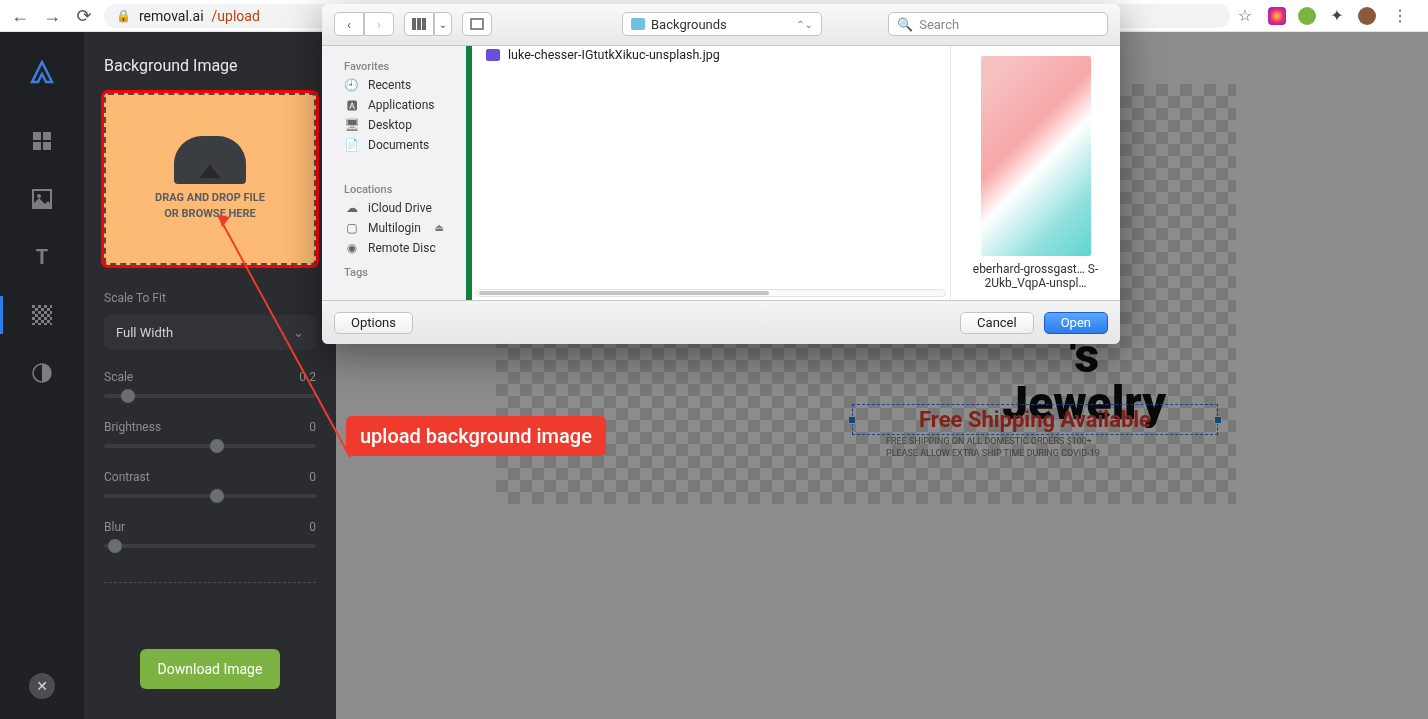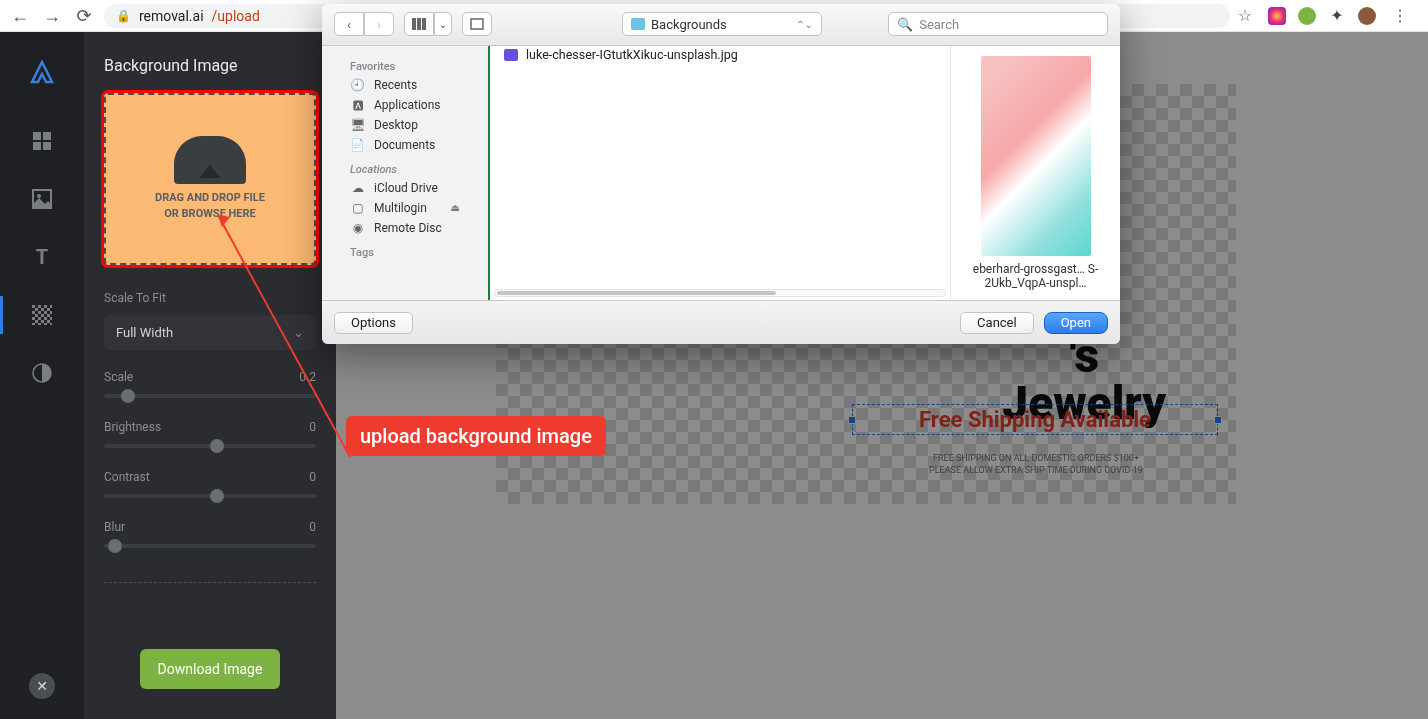--- a/index.html
+++ b/index.html
@@ -47,53 +47,53 @@
    linear-gradient(-45deg,#ddd 25%,transparent 25%),
    linear-gradient(45deg,transparent 75%,#ddd 75%),
    linear-gradient(-45deg,transparent 75%,#ddd 75%);
   background-size:24px 24px;
   background-position:0 0,0 12px,12px -12px,-12px 0; }
 .banner-text{ position:absolute; top:200px; right:70px; text-align:center; font-family:Arial Black,sans-serif;}
 .banner-big{ font-size:48px; font-weight:900; color:#111; line-height:1;}
 .ship-wrap{ position:absolute; top:320px; right:18px; width:366px; border:1px dashed #2b7de9; padding:2px;}
 .ship{ color:#ef3b2d; font-weight:700; font-size:22px; text-align:center;}
 .handle{ width:8px;height:8px;background:#2b7de9;border:1px solid #fff;position:absolute; border-radius:1px;}
-.fine{ position:absolute; top:369px; right:50px; width:300px; font-size:9px; color:#777; text-align:center; line-height:1.3;}
+.fine{ position:absolute; top:352px; right:50px; width:300px; font-size:9px; color:#777; text-align:left; line-height:1.3;}
 .model-img{position:absolute;left:10px;top:0;width:420px;height:420px;background:radial-gradient(ellipse 200px 280px at 50% 20%,#efd7c3 0%,#d9b896 30%,transparent 55%);}
 
 
 .finder{ position:absolute; top:4px; left:322px; width:798px; height:340px; background:#ececec; border-radius:6px; box-shadow:0 12px 40px rgba(0,0,0,0.4); display:flex; flex-direction:column; z-index:20; overflow:hidden; font-size:13px;}
 .finder-toolbar{ height:42px; background:linear-gradient(#f9f9f9,#e8e8e8); border-bottom:1px solid #c8c8c8; display:flex; align-items:center; padding:0 12px; gap:10px;}
 .tb-group{display:flex;}
 .tb-btn{ width:30px;height:24px;background:#fff;border:1px solid #c4c4c4;display:flex;align-items:center;justify-content:center;color:#555;cursor:pointer;}
 .tb-btn:first-child{border-radius:5px 0 0 5px;}
 .tb-btn:last-child{border-radius:0 5px 5px 0;}
 .tb-btn.single{border-radius:5px;}
 .loc-dd{ margin-left:120px; width:200px;height:24px;background:#fff;border:1px solid #c4c4c4;border-radius:5px;display:flex;align-items:center;padding:0 8px;gap:6px;color:#333;}
 .folder-color{width:14px;height:12px;background:#6ec1e4;border-radius:2px;}
 .search{ margin-left:auto; width:220px;height:24px;background:#fff;border:1px solid #c4c4c4;border-radius:5px;display:flex;align-items:center;padding:0 8px;gap:6px;color:#888;}
 .finder-body{ flex:1; display:flex; background:#fff;}
-.finder-sidebar{ width:168px; background:#f2f1f3; border-right:2px solid #15803d; padding:10px 14px; font-size:12px; overflow:hidden;}
+.finder-sidebar{ width:150px; background:#f2f1f3; border-right:6px solid #15803d; padding:10px 8px; font-size:12px; overflow:hidden;}
 .fs-head{ color:#888; font-size:11px; padding:4px 14px 2px; font-weight:500;}
 .fs-item{ display:flex;align-items:center; gap:8px; padding:3px 14px; color:#333; cursor:pointer;}
 .fs-icon{width:16px;height:14px;display:flex;align-items:center;justify-content:center;color:#666;}
 .file-col{ flex:1; position:relative; }
 .file-list{ position:absolute; inset:0 8px 0 0;}
 .file-row{ height:18px;display:flex;align-items:center;padding:0 14px;gap:8px;color:#222;font-size:12.5px;cursor:pointer;}
 .file-row.sel{ background:#0a60ff; color:#fff;}
 .thumb-ic{ width:14px;height:12px;border-radius:2px;}
 .hscroll{position:absolute;left:0;right:0;bottom:0;height:14px;display:flex;align-items:center;padding:0 4px;}
 .hscroll-track{flex:1;height:8px;background:#fafafa;border:1px solid #e4e4e4;border-radius:4px;position:relative;}
 .hscroll-thumb{position:absolute;left:2px;top:1px;height:4px;width:62%;background:#c4c4c4;border-radius:3px;}
 .preview-pane{ width:170px; border-left:1px solid #e6e6e6; padding:10px; display:flex; flex-direction:column; align-items:center; gap:6px;}
 .preview-img{ width:110px;height:200px; background:linear-gradient(135deg,#f5c1c1 10%,#f8a7a7 40%,#fff 55%,#8fe0dd 80%,#5fd6d0 100%); border-radius:2px;}
 .preview-name{ font-size:12px; color:#333; text-align:center; line-height:1.2;}
 .finder-footer{ height:44px; background:linear-gradient(#f4f4f4,#e6e6e6); border-top:1px solid #c8c8c8; display:flex; align-items:center; padding:0 12px; gap:10px;}
 .mac-btn{ height:22px; padding:0 16px; border-radius:5px; border:1px solid #c4c4c4; background:linear-gradient(#fff,#efefef); font-size:13px; color:#222; cursor:pointer;}
-.mac-btn.primary{ background:linear-gradient(#5aa7ff,#2b7de9); border-color:#1a5fc4; color:#fff;border-radius:8px;}
+.mac-btn.primary{ background:linear-gradient(#5aa7ff,#2b7de9); border-color:#1a5fc4; color:#fff;}
 .ff-spacer{flex:1;}
 
 
 .annot{ position:absolute; z-index:30;}
 .annot-label{ position:absolute; top:416px; left:346px; background:#ef3b2d; color:#fff; font-size:20px; font-weight:500; padding:8px 14px; border-radius:6px; white-space:nowrap; z-index:30;}
 .annot svg{position:absolute; top:175px; left:210px; width:160px; height:270px; overflow:visible;}
 
 .eject{font-size:10px;color:#777;margin-left:auto;}
 </style>
 </head>
@@ -292,21 +292,21 @@
           </div>
           <div class="fs-item">
             <span class="fs-icon">🖥</span>
             <span>Desktop</span>
           </div>
           <div class="fs-item">
             <span class="fs-icon">📄</span>
             <span>Documents</span>
           </div>
         </div>
-      <div class="fs-head" style="margin-top:4px;font-style:italic;">Locations</div>
+      <div class="fs-head" style="margin-top:24px;">Locations</div>
       <div id="loc-list">
           <div class="fs-item">
             <span class="fs-icon">☁</span>
             <span>iCloud Drive</span>
           </div>
           <div class="fs-item">
             <span class="fs-icon">▢</span>
             <span>Multilogin</span>
             <span class="eject">⏏</span>
           </div>

